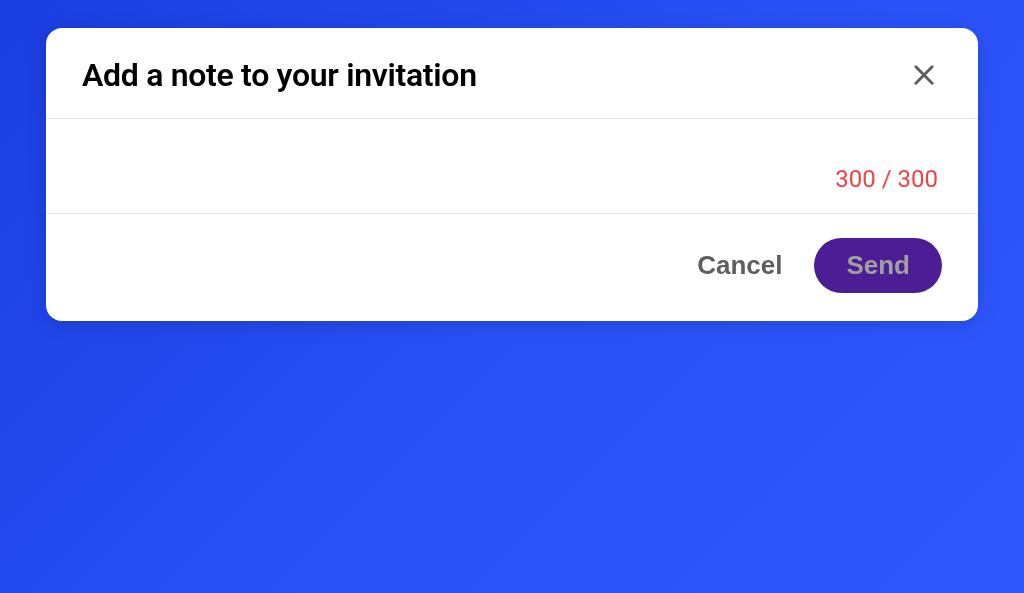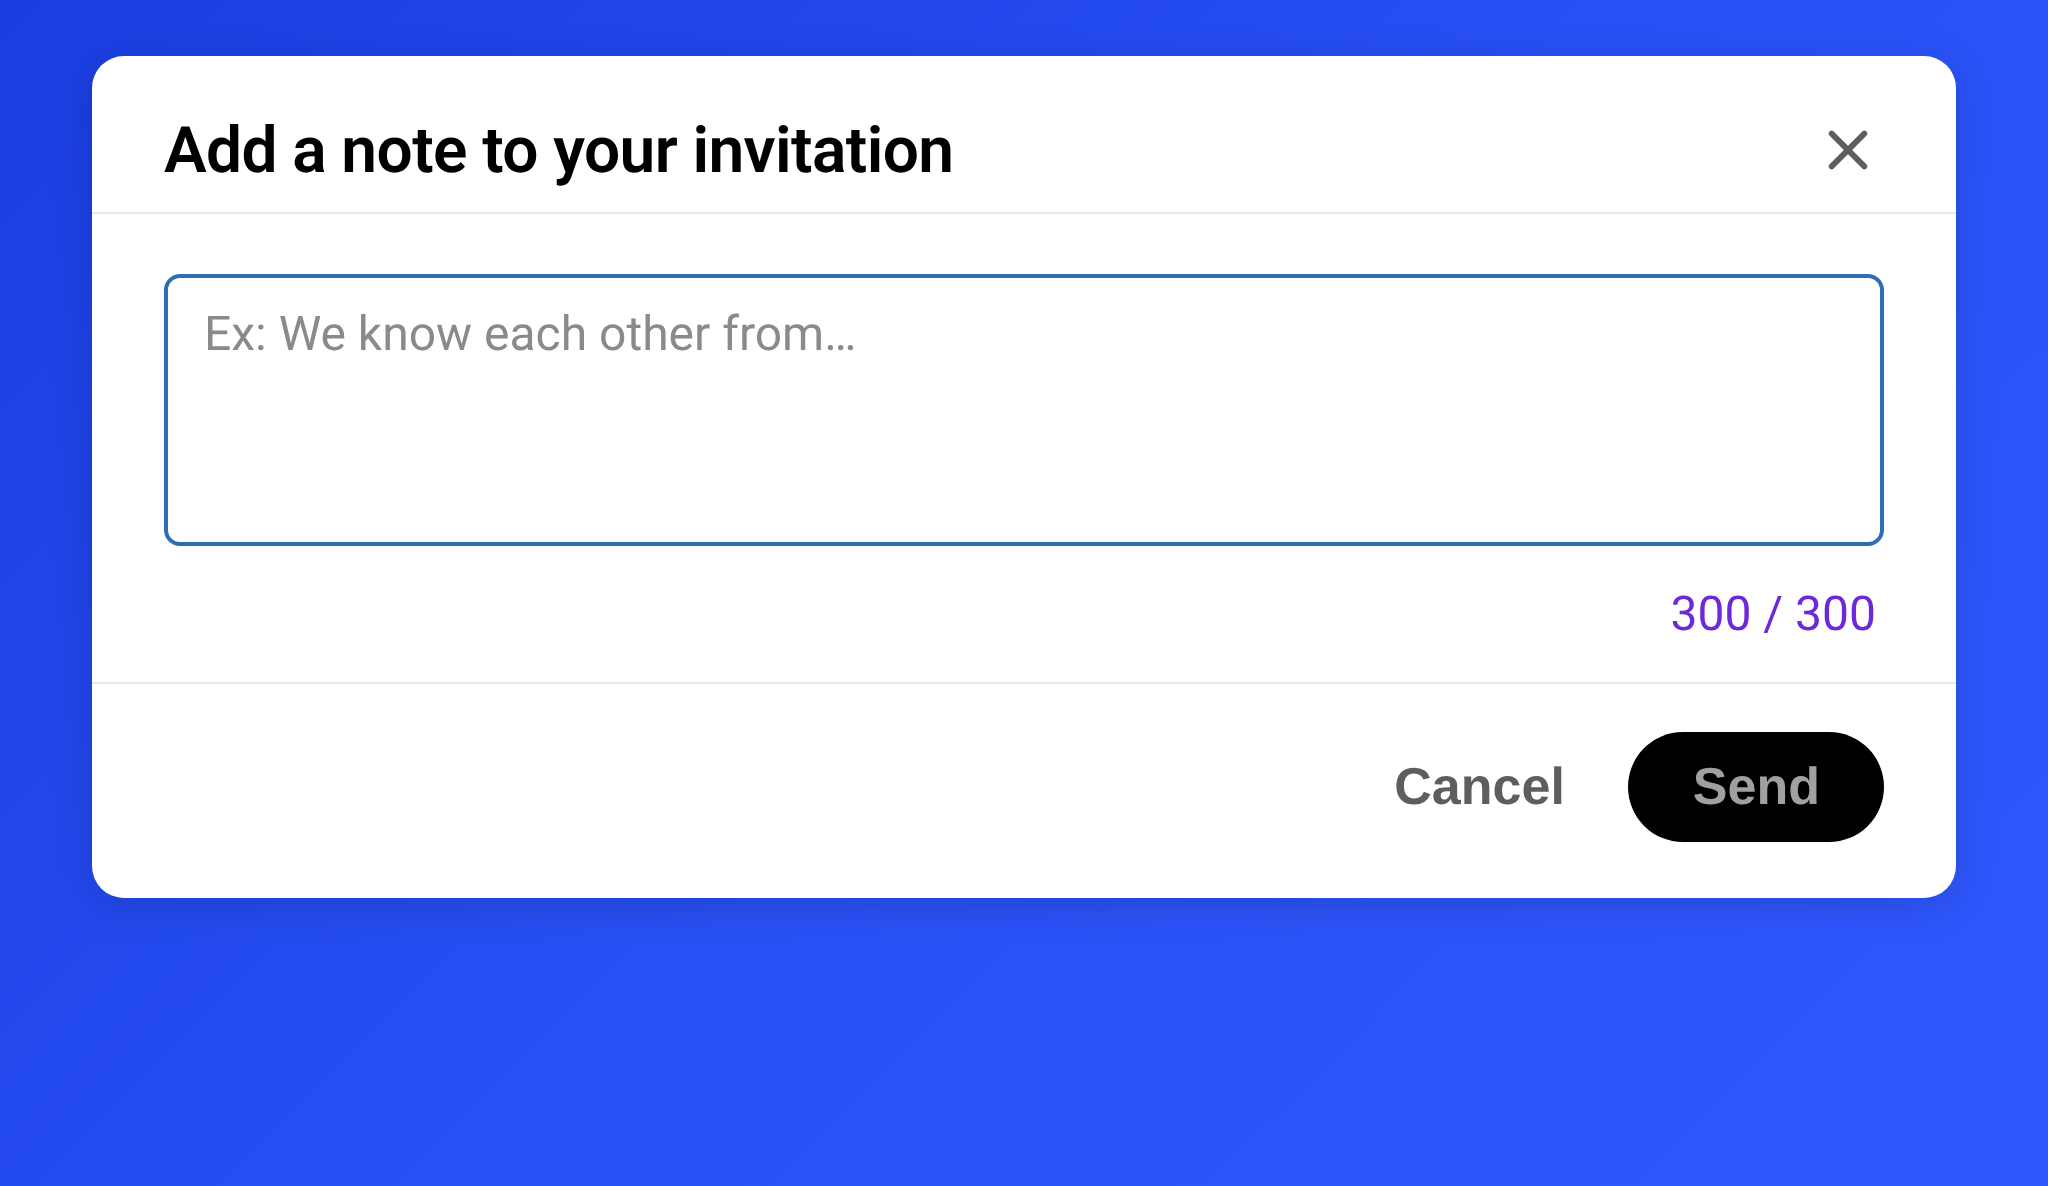--- a/index.html
+++ b/index.html
@@ -24,21 +24,21 @@
       background: #ffffff;
       border-radius: 16px;
       overflow: hidden;
       box-shadow: 0 4px 20px rgba(0,0,0,0.15);
     }
     
     .modal-header {
       display: flex;
       align-items: center;
       justify-content: space-between;
-      padding: 28px 36px 12px 36px;
+      padding: 28px 36px 24px 36px;
       border-bottom: 1px solid #e8e8e8;
     }
     
     .modal-title {
       font-size: 32px;
       font-weight: 600;
       color: #000000;
       letter-spacing: -0.3px;
     }
     
@@ -81,21 +81,21 @@
       outline: none;
     }
     
     .note-textarea::placeholder {
       color: #8a8a8a;
     }
     
     .char-counter {
       text-align: right;
       font-size: 24px;
-      color: #6d28d9;
+      color: #ef4444;
       margin-top: 16px;
       padding-right: 4px;
     }
     
     .modal-footer {
       display: flex;
       align-items: center;
       justify-content: flex-end;
       padding: 24px 36px 28px 24px;
       border-top: 1px solid #e8e8e8;
@@ -106,21 +106,21 @@
       background: none;
       border: none;
       font-size: 26px;
       font-weight: 600;
       color: #5e5e5e;
       cursor: pointer;
       padding: 10px 8px;
     }
     
     .send-btn {
-      background: #000000;
+      background: #4c1d95;
       border: none;
       font-size: 26px;
       font-weight: 600;
       color: #a0a0a0;
       padding: 12px 32px;
       border-radius: 30px;
       cursor: pointer;
     }
   </style>
 </head>
@@ -132,21 +132,20 @@
     <h2 class="modal-title">Add a note to your invitation</h2>
     <button class="close-btn">
       <svg viewBox="0 0 24 24" fill="none" stroke="#5e5e5e" stroke-width="2.5" stroke-linecap="round">
         <line x1="5" y1="5" x2="19" y2="19"></line>
         <line x1="19" y1="5" x2="5" y2="19"></line>
       </svg>
     </button>
   </div>
 
   <div class="modal-body">
-    <textarea class="note-textarea" placeholder="Ex: We know each other from…" style=""></textarea>
     <div class="char-counter">300 / 300</div>
   </div>
 
   <div class="modal-footer">
     <button class="cancel-btn">Cancel</button>
     <button class="send-btn">Send</button>
   </div>
 
 </div>
 

